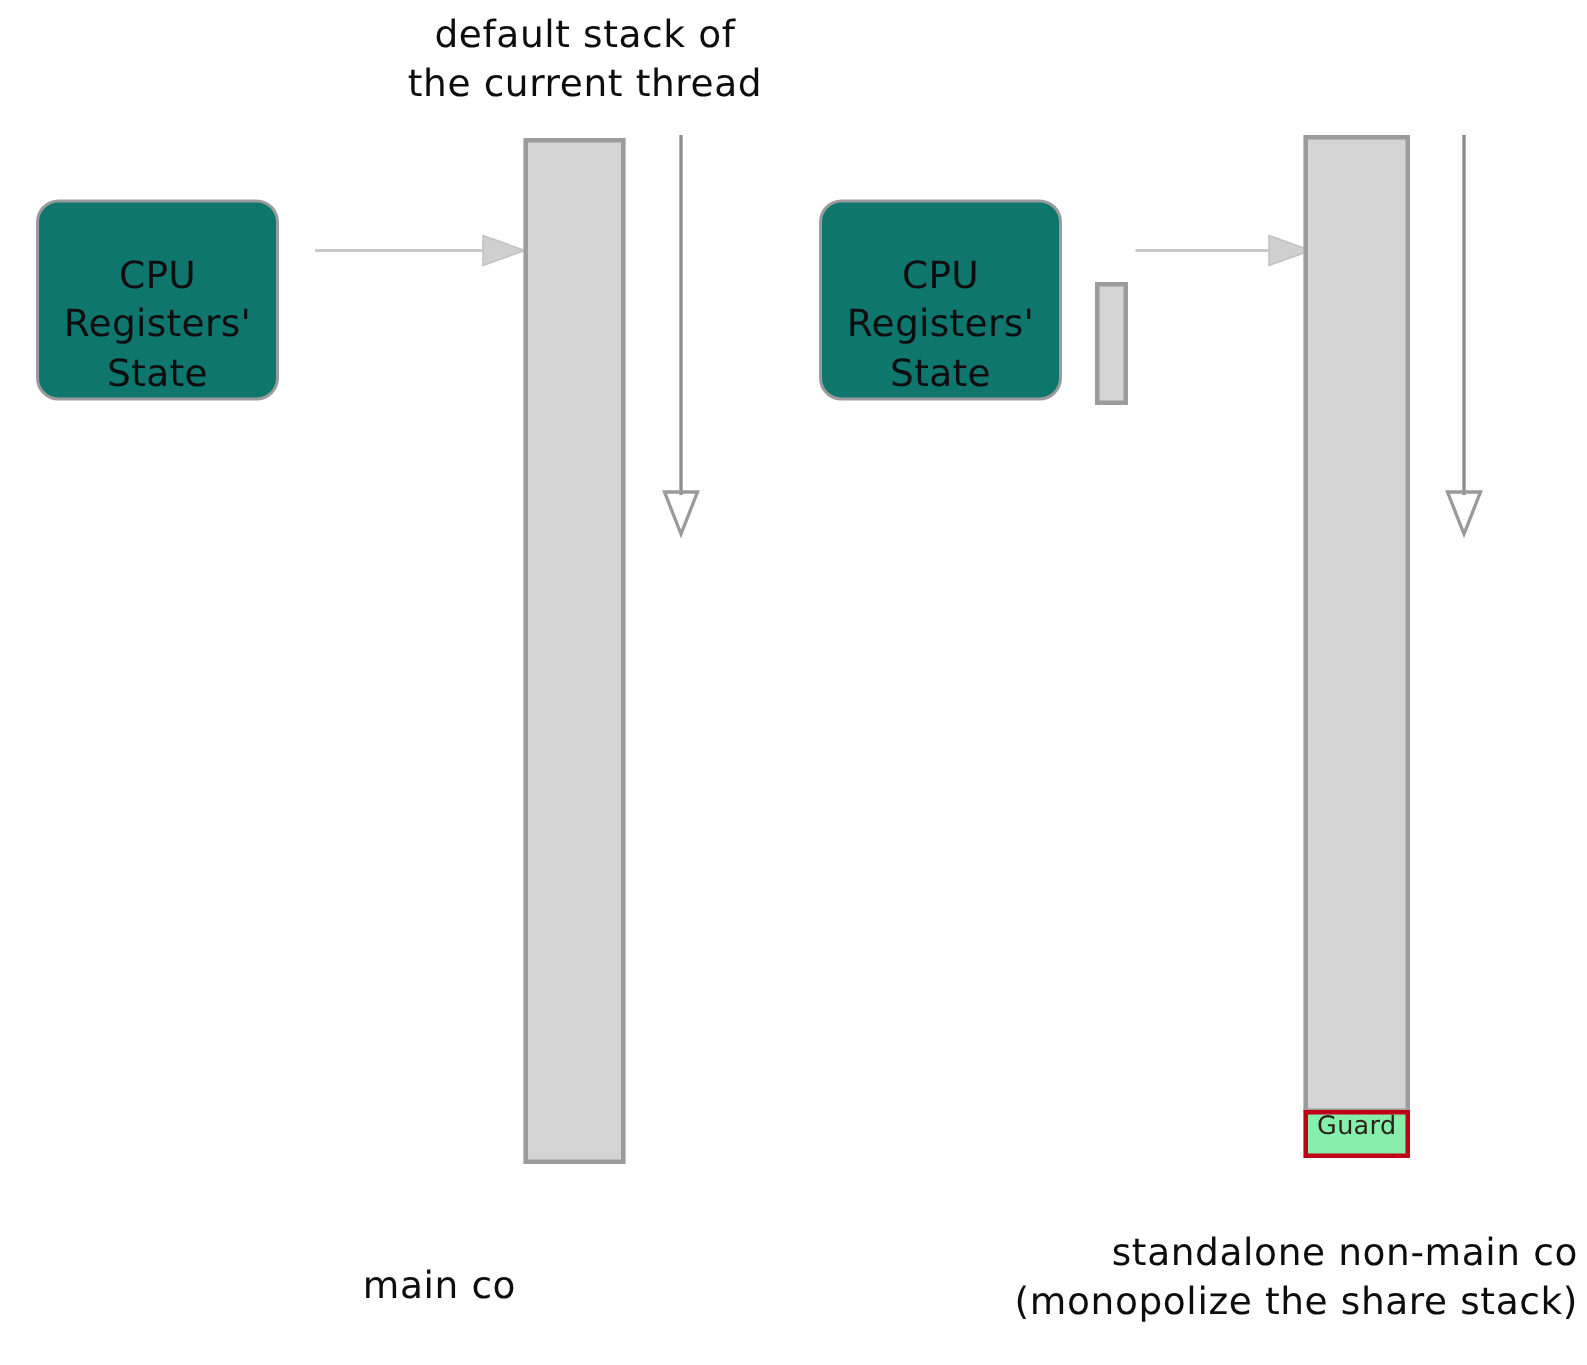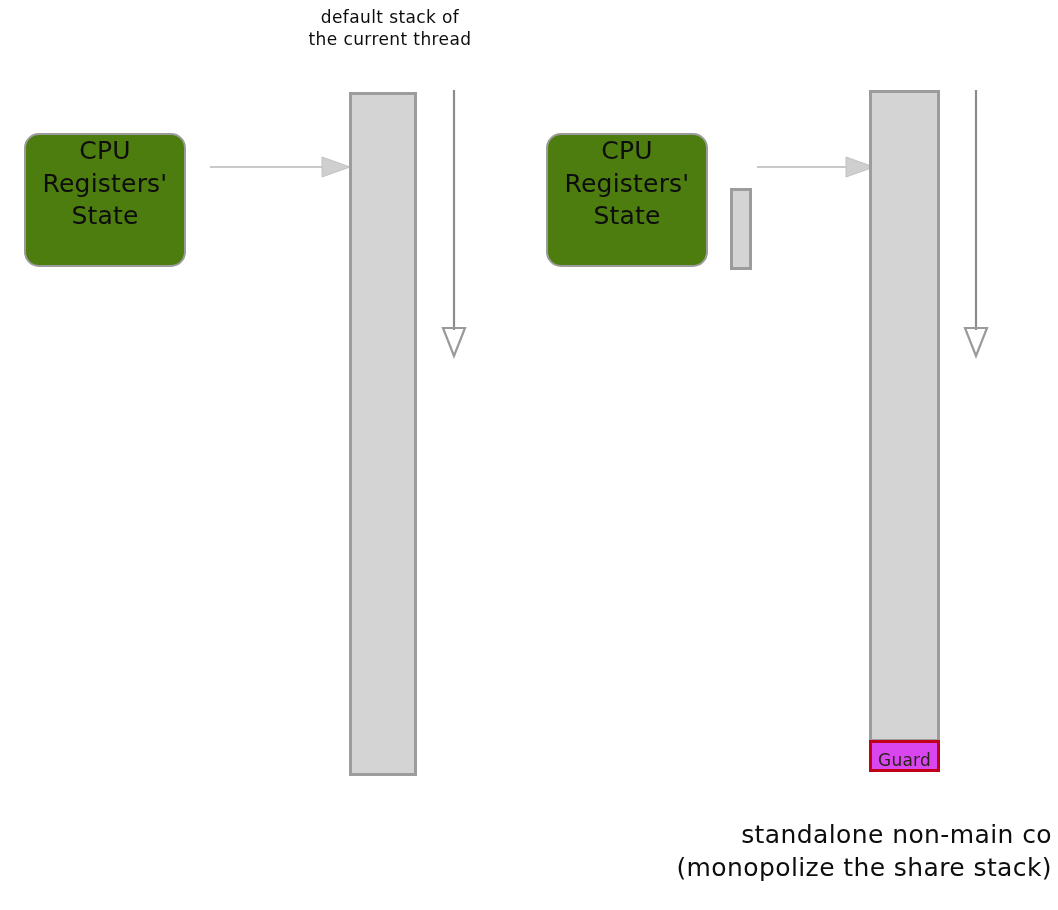--- a/index.html
+++ b/index.html
@@ -17,42 +17,42 @@
     height: 910px;
     background: #ffffff;
     overflow: hidden;
   }
   .abs { position: absolute; }
 
   
   .caption {
     text-align: center;
     line-height: 1.32;
-    font-size: 17px;
+    font-size: 25px;
     letter-spacing: 0.4px;
     color: #0d0d0d;
     white-space: pre-line;
   }
   .caption-bottom {
     text-align: center;
     line-height: 1.32;
     font-size: 25px;
     letter-spacing: 0.4px;
     color: #0d0d0d;
     white-space: pre-line;
   }
 
   
   .cpu-box {
     box-sizing: border-box;
     border: 2px solid #9b9b9b;
     border-radius: 15px;
-    background: #4d7c0f;
+    background: #0f766e;
     display: flex;
-    align-items: flex-start;
+    align-items: flex-end;
     justify-content: center;
   }
   .cpu-box-label {
     text-align: center;
     font-size: 25px;
     line-height: 1.30;
     color: #0d0d0d;
     white-space: pre-line;
     letter-spacing: 0.2px;
   }
@@ -65,24 +65,24 @@
   }
   .chunk-rect {
     box-sizing: border-box;
     background: #d4d4d4;
     border: 3px solid #9c9c9c;
   }
 
   
   .guard-box {
     box-sizing: border-box;
-    background: #d946ef;
+    background: #86efac;
     border: 3px solid #c00018;
     display: flex;
-    align-items: flex-end;
+    align-items: flex-start;
     justify-content: center;
   }
   .guard-label {
     font-size: 17px;
     color: #2b2218;
     letter-spacing: 0.2px;
     line-height: 1;
   }
 
   
@@ -107,20 +107,21 @@
     <polygon points="112,2 140,12 112,22" fill="#cfcfcf" stroke="#c2c2c2" stroke-width="1"></polygon>
   </svg>
 
   <div class="abs stack-rect" style="left:349px; top:92px; width:68px; height:684px;"></div>
 
   <svg class="arrow-svg" style="left:436px; top:90px;" width="36" height="270">
     <line x1="18" y1="0" x2="18" y2="240" stroke="#8c8c8c" stroke-width="2.2"></line>
     <polygon points="7,238 29,238 18,266" fill="none" stroke="#9a9a9a" stroke-width="2.2"></polygon>
   </svg>
 
+  <div class="abs caption-bottom" style="left:168px; top:840px; width:250px;">main co</div>
 
 
   <div class="abs cpu-box" style="left:546px; top:133px; width:162px; height:134px;">
     <div class="cpu-box-label">CPU
 Registers'
 State</div>
   </div>
 
   <div class="abs chunk-rect" style="left:730px; top:188px; width:22px; height:82px;"></div>
 

